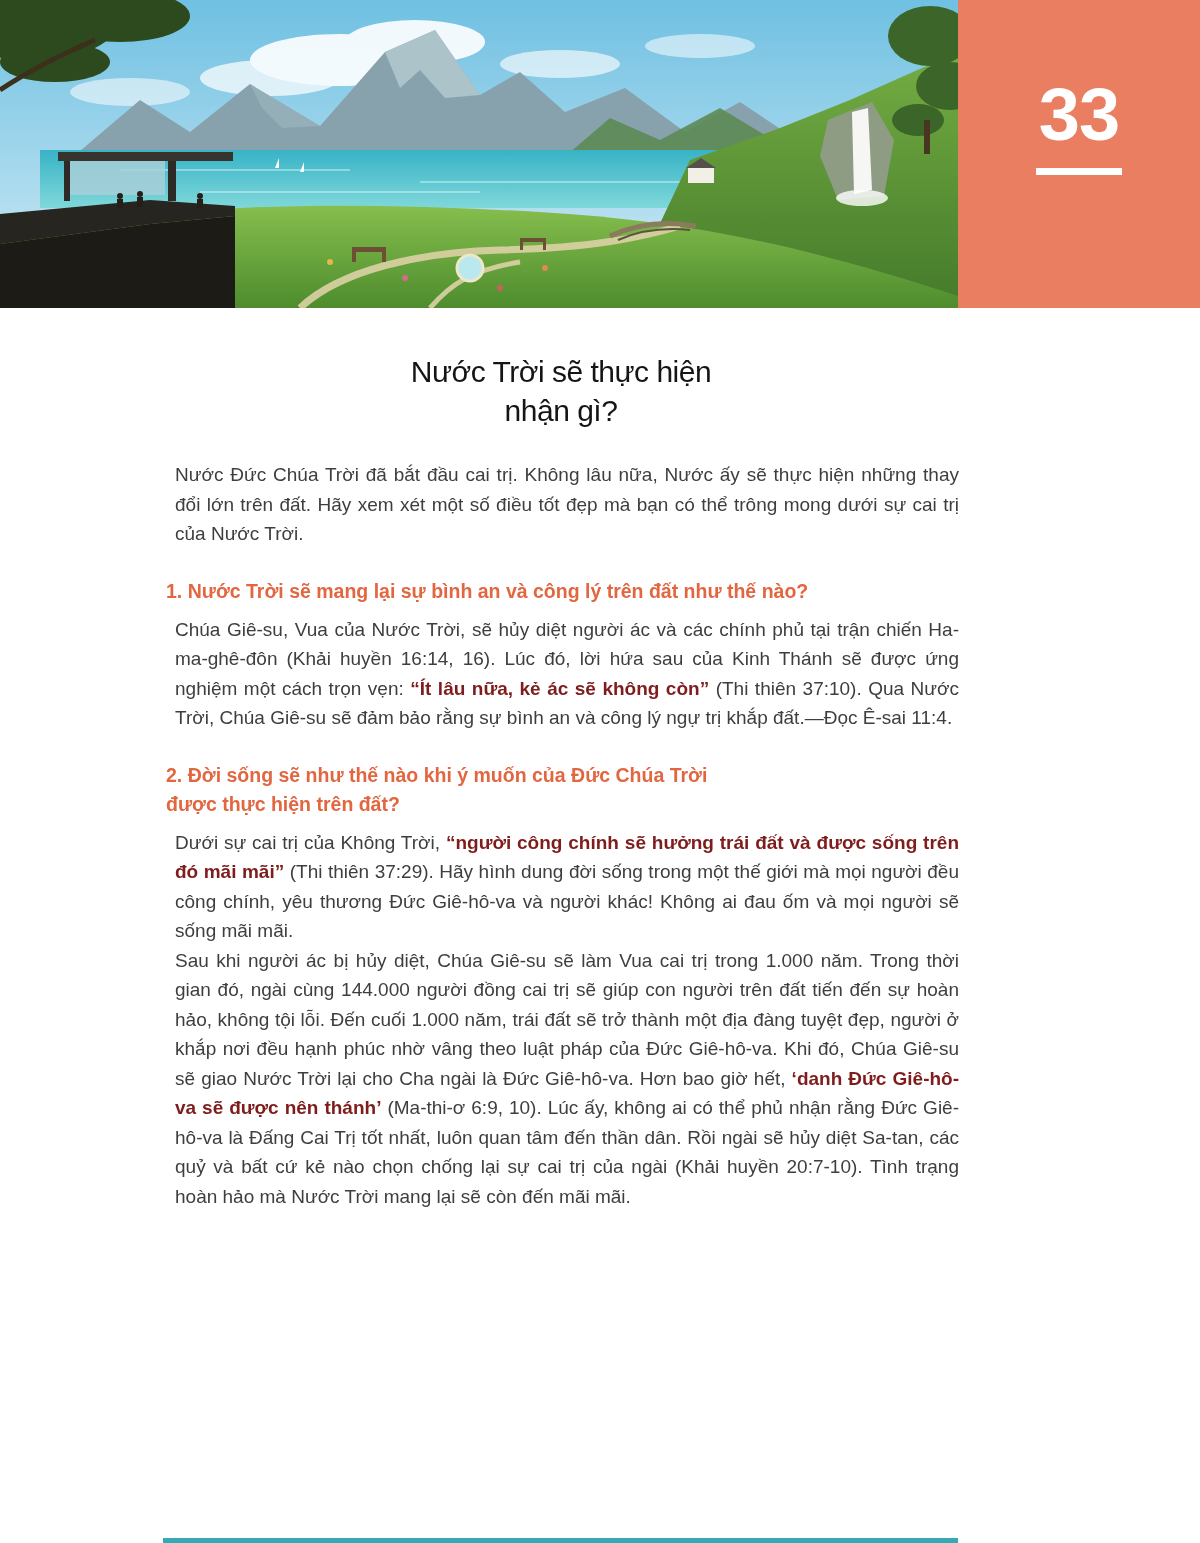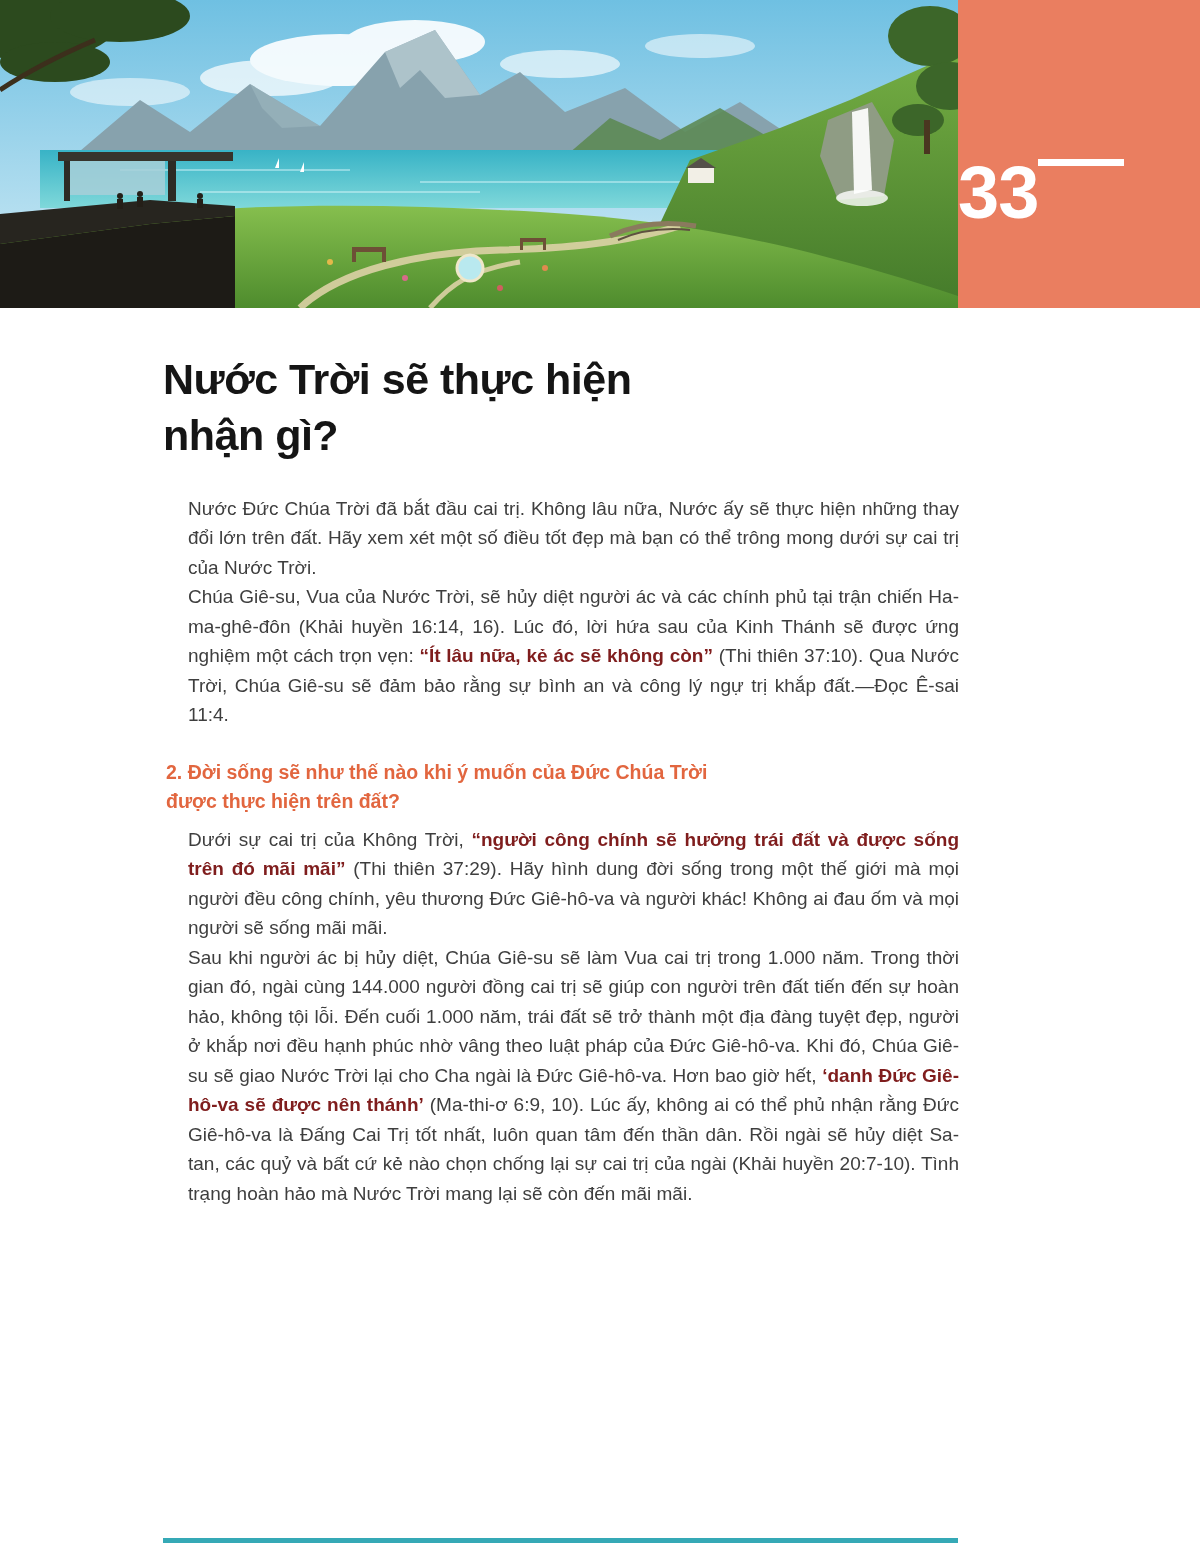--- a/index.html
+++ b/index.html
@@ -13,44 +13,45 @@
   }
   .hero {
     position: absolute; top: 0; left: 0;
     width: 958px; height: 308px; overflow: hidden;
   }
   .hero svg { display: block; width: 100%; height: 100%; }
   .lesson-badge {
     position: absolute; top: 0; left: 958px;
     width: 242px; height: 308px;
     background: var(--badge-bg, #ea7e60);
-    display: flex; flex-direction: row; align-items: center;
+    display: flex; flex-direction: column; align-items: center;
   }
   .lesson-number {
     margin-top: 78px;
     color: #ffffff;
     font-size: 74px; font-weight: bold; line-height: 1;
     letter-spacing: -1px;
   }
   .lesson-rule {
     width: 86px; height: 7px; background: #ffffff; margin-top: 16px;
   }
   .content {
     position: absolute; top: 352px; left: 163px; width: 796px;
   }
   .page-title {
-    font-size: 43px; line-height: 1.3; font-weight: bold;
+    font-size: 30px; line-height: 1.3; font-weight: normal;
     color: #151515; letter-spacing: -0.5px;
     margin-bottom: 30px;
+    text-align: center;
   }
   .intro, .section-paragraph {
     font-size: 19px; line-height: 29.5px;
     color: #3e3e3e;
     text-align: justify;
-    margin-left: 25px;
+    margin-left: 12px;
   }
   .section-heading {
     margin-top: 28px; margin-bottom: 9px;
     font-size: 19.5px; line-height: 29px; font-weight: bold;
     color: var(--heading-color, #e2663f);
     white-space: pre-line;
     margin-left: 3px;
   }
   .section-paragraph b {
     font-weight: bold; color: #7f1d1d;
@@ -170,20 +171,21 @@
   <div class="lesson-rule"></div>
 </div>
 
 <div class="content">
   <h1 class="page-title"><span>Nước Trời sẽ thực hiện</span><br><span>nhận gì?</span></h1>
 
   <p class="intro">Nước Đức Chúa Trời đã bắt đầu cai trị. Không lâu nữa, Nước ấy sẽ thực hiện những thay đổi lớn trên đất. Hãy xem xét một số điều tốt đẹp mà bạn có thể trông mong dưới sự cai trị của Nước Trời.</p>
 
   <div>
       <section class="section">
+        <h2 class="section-heading">1. Nước Trời sẽ mang lại sự bình an và công lý trên đất như thế nào?</h2>
         <p class="section-paragraph"><span>Chúa Giê-su, Vua của Nước Trời, sẽ hủy diệt người ác và các chính phủ tại trận chiến Ha-ma-ghê-đôn (Khải huyền 16:14, 16). Lúc đó, lời hứa sau của Kinh Thánh sẽ được ứng nghiệm một cách trọn vẹn: </span><b>“Ít lâu nữa, kẻ ác sẽ không còn”</b><span> (Thi thiên 37:10). Qua Nước Trời, Chúa Giê-su sẽ đảm bảo rằng sự bình an và công lý ngự trị khắp đất.—Đọc Ê-sai 11:4.</span></p>
       </section>
       <section class="section">
         <h2 class="section-heading">2. Đời sống sẽ như thế nào khi ý muốn của Đức Chúa Trời
 được thực hiện trên đất?</h2>
         <p class="section-paragraph"><span>Dưới sự cai trị của Không Trời, </span><b>“người công chính sẽ hưởng trái đất và được sống trên đó mãi mãi”</b><span> (Thi thiên 37:29). Hãy hình dung đời sống trong một thế giới mà mọi người đều công chính, yêu thương Đức Giê-hô-va và người khác! Không ai đau ốm và mọi người sẽ sống mãi mãi.</span></p>
       </section>
       <section class="section">
         <p class="section-paragraph"><span>Sau khi người ác bị hủy diệt, Chúa Giê-su sẽ làm Vua cai trị trong 1.000 năm. Trong thời gian đó, ngài cùng 144.000 người đồng cai trị sẽ giúp con người trên đất tiến đến sự hoàn hảo, không tội lỗi. Đến cuối 1.000 năm, trái đất sẽ trở thành một địa đàng tuyệt đẹp, người ở khắp nơi đều hạnh phúc nhờ vâng theo luật pháp của Đức Giê-hô-va. Khi đó, Chúa Giê-su sẽ giao Nước Trời lại cho Cha ngài là Đức Giê-hô-va. Hơn bao giờ hết, </span><b>‘danh Đức Giê-hô-va sẽ được nên thánh’</b><span> (Ma-thi-ơ 6:9, 10). Lúc ấy, không ai có thể phủ nhận rằng Đức Giê-hô-va là Đấng Cai Trị tốt nhất, luôn quan tâm đến thần dân. Rồi ngài sẽ hủy diệt Sa-tan, các quỷ và bất cứ kẻ nào chọn chống lại sự cai trị của ngài (Khải huyền 20:7-10). Tình trạng hoàn hảo mà Nước Trời mang lại sẽ còn đến mãi mãi.</span></p>
       </section>

